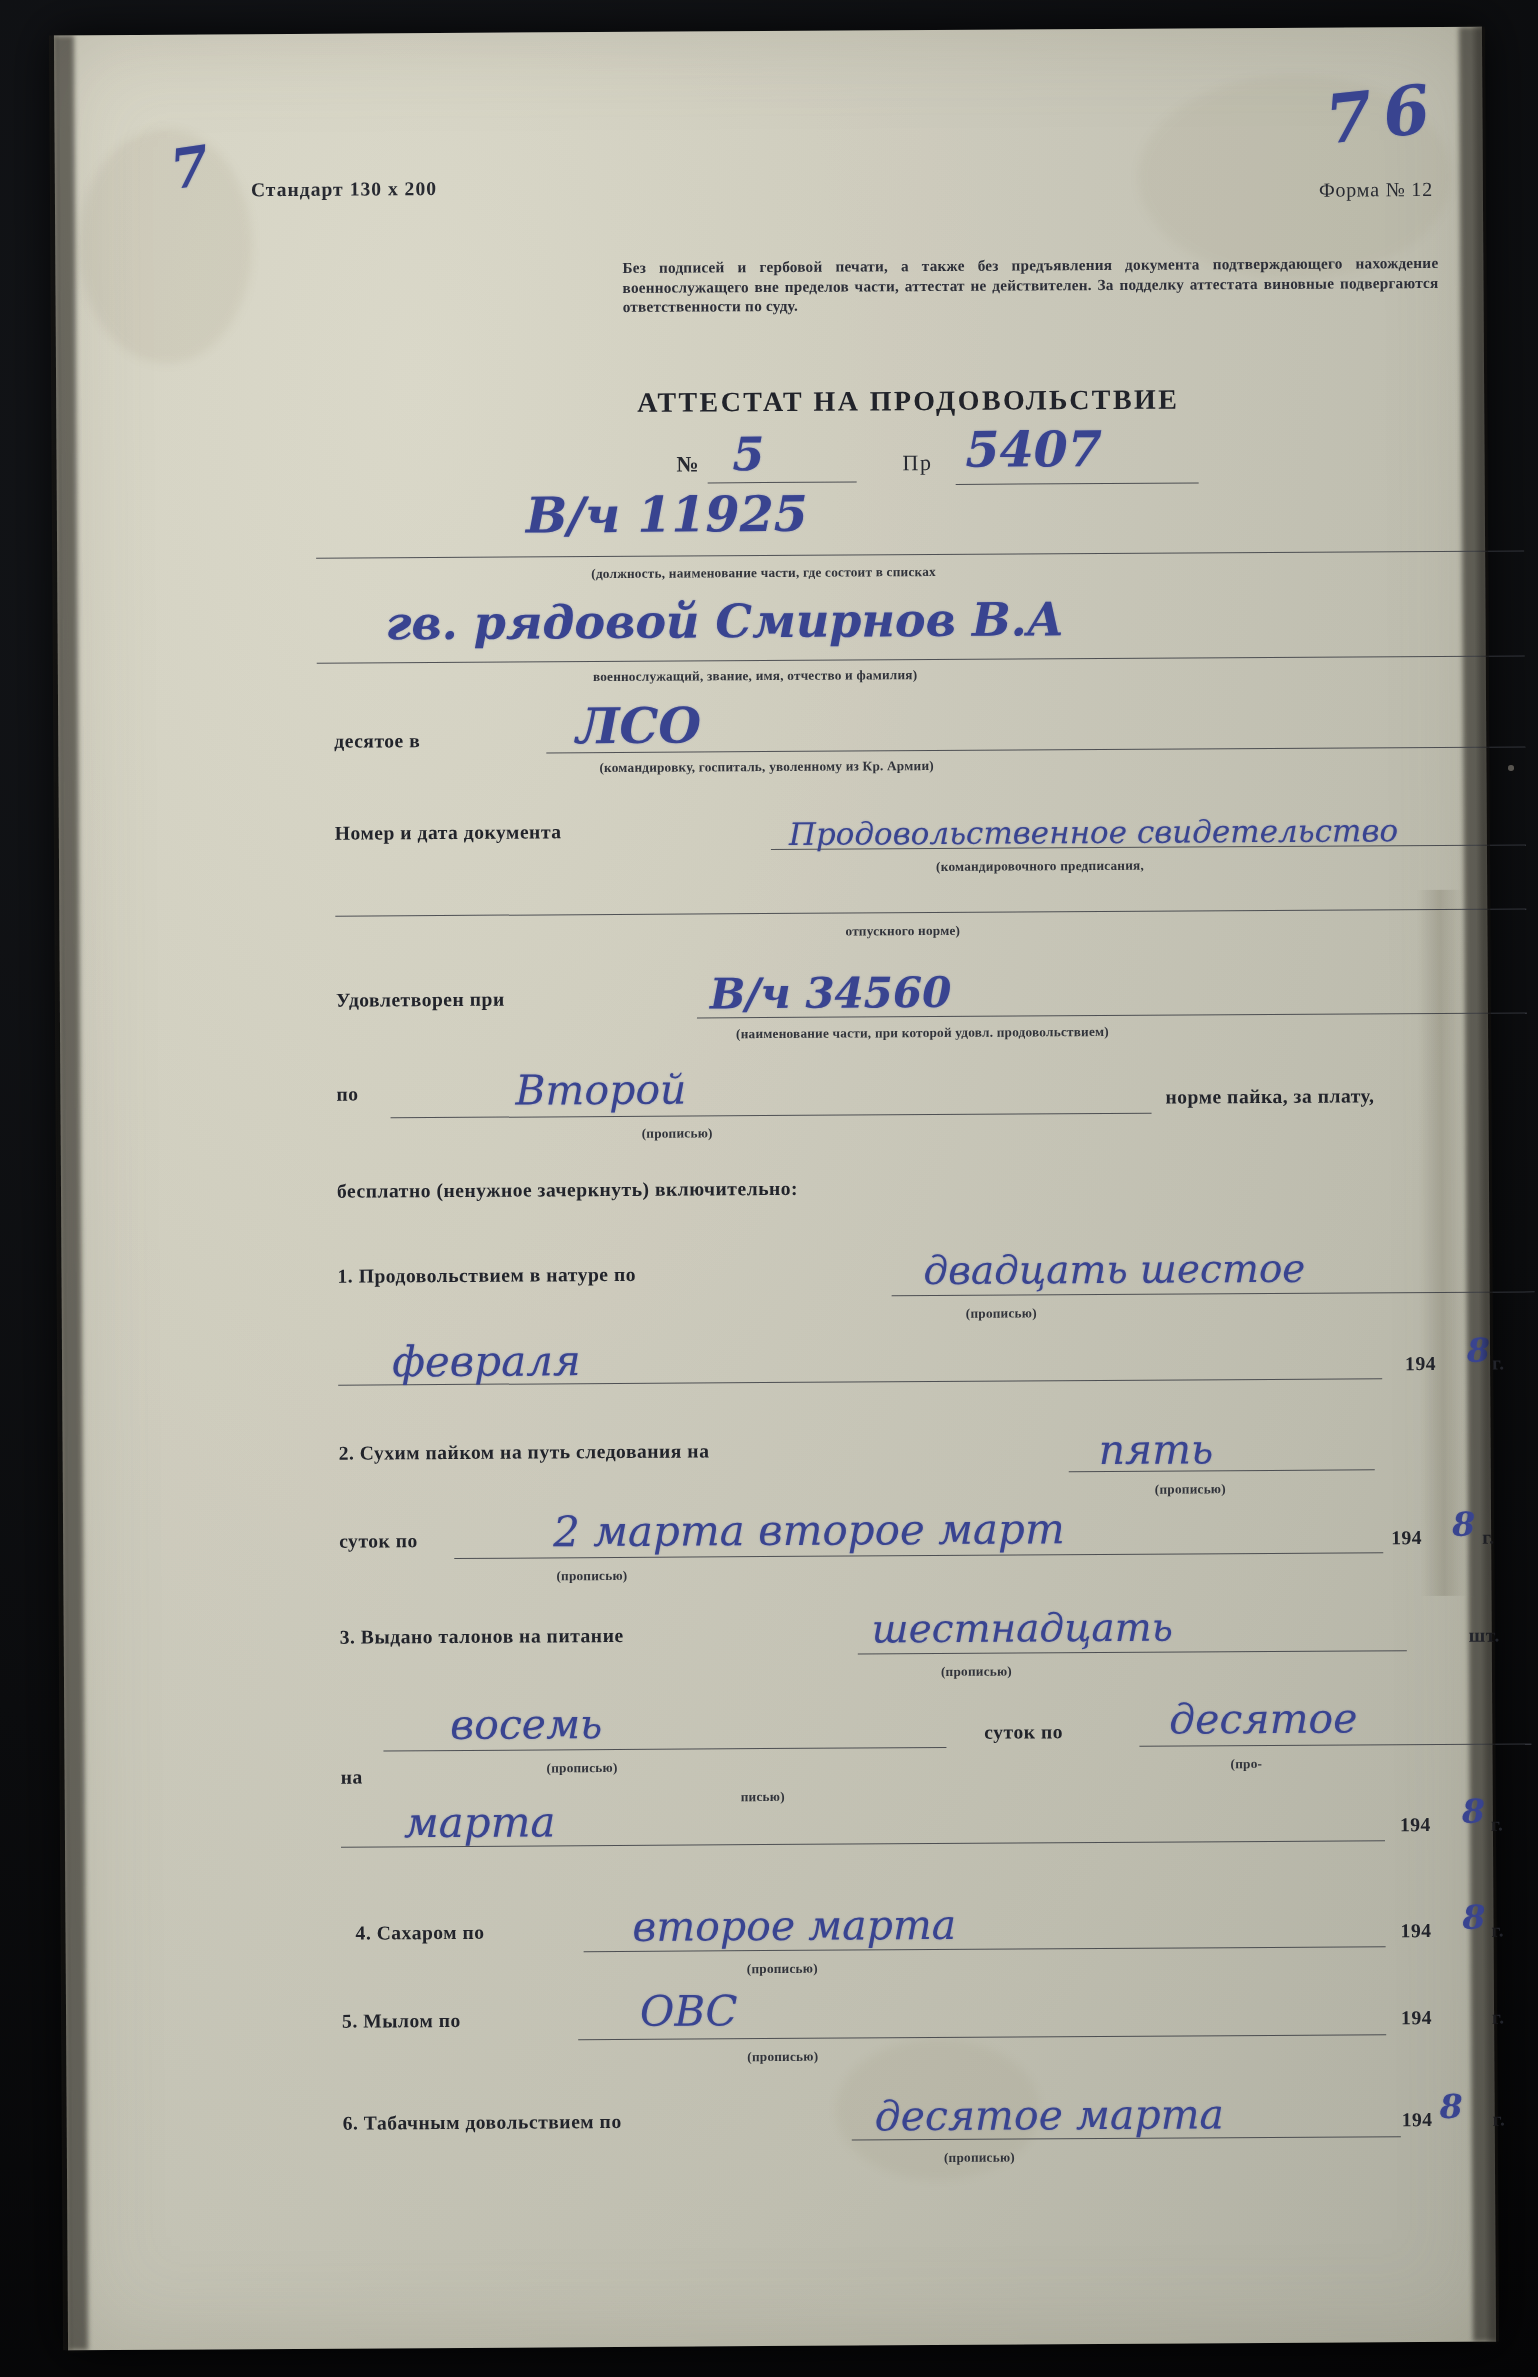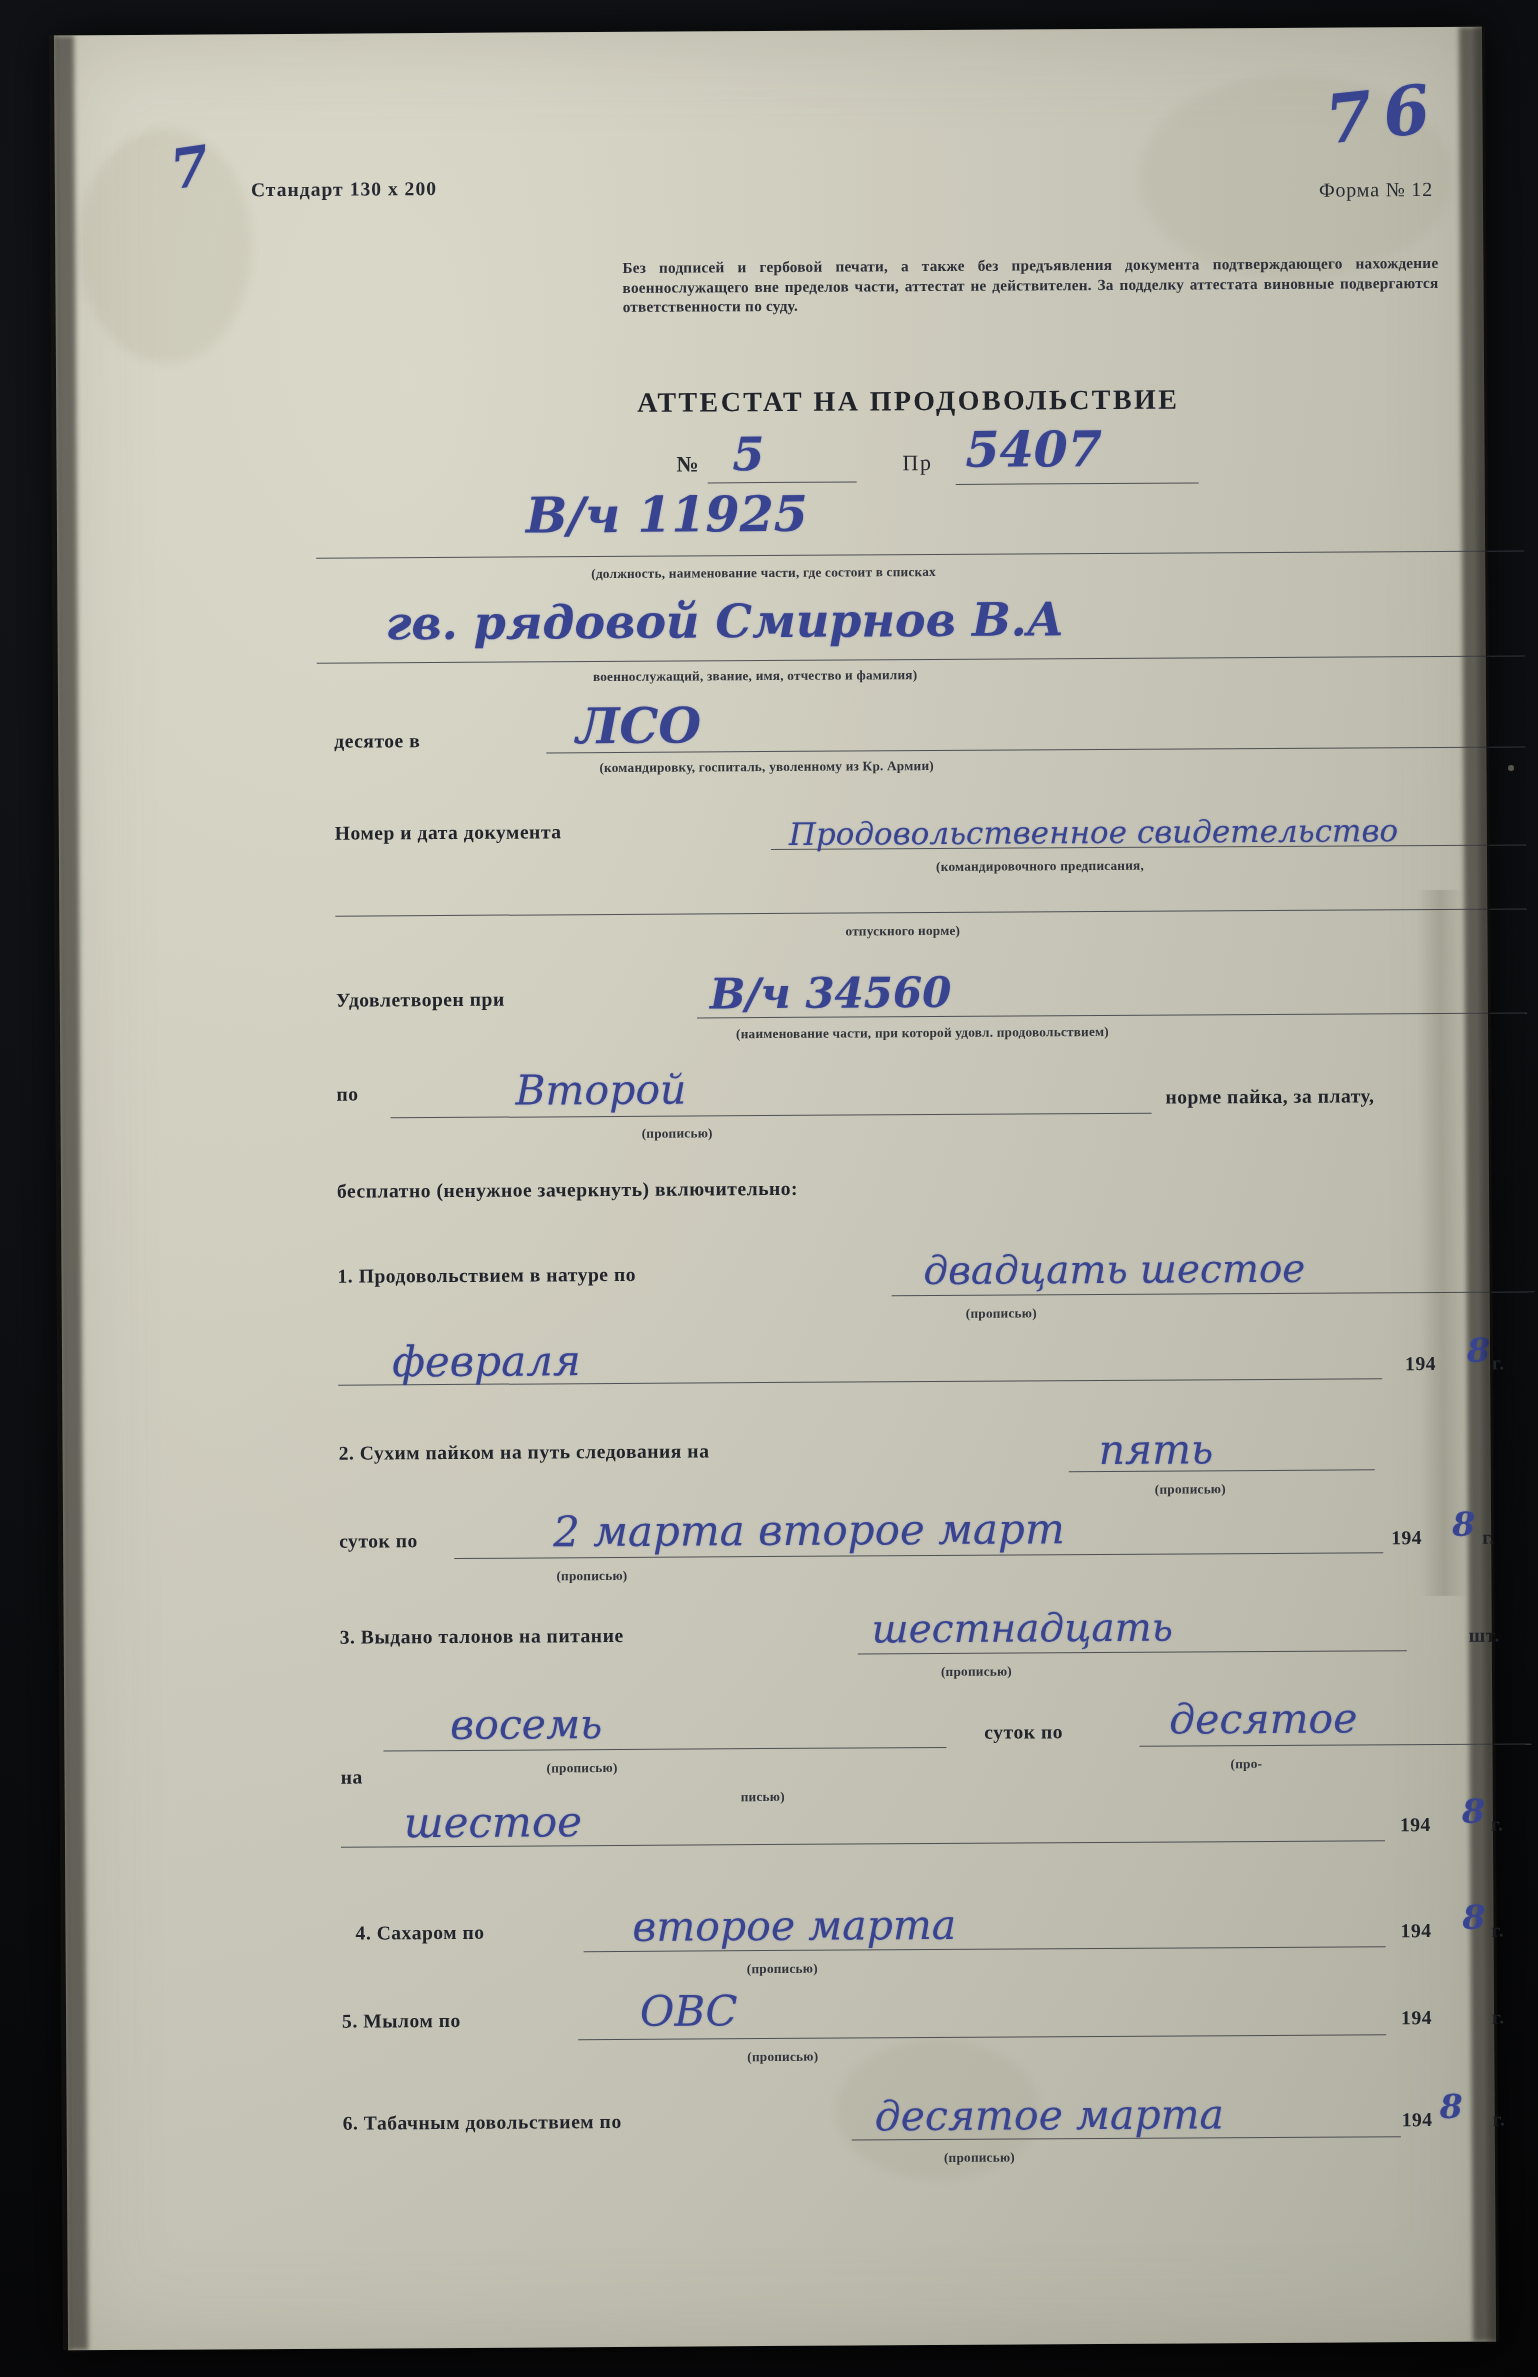--- a/index.html
+++ b/index.html
@@ -177,21 +177,21 @@
     <div class="rule" style="left:319px;top:1717px;width:563px;"></div>
     <div class="ink" style="left:386px;top:1668px;font-size:41px;">восемь</div>
     <div class="typed cap" style="left:482px;top:1728px;">(прописью)</div>
 
     <div class="typed lbl" style="left:920px;top:1692px;">суток по</div>
     <div class="rule" style="left:1075px;top:1717px;width:392px;"></div>
     <div class="ink" style="left:1105px;top:1667px;font-size:41px;">десятое</div>
     <div class="typed cap" style="left:1166px;top:1728px;">(про-</div>
 
     <div class="rule" style="left:276px;top:1813px;width:1044px;"></div>
-    <div class="ink" style="left:339px;top:1765px;font-size:42px;">шестое</div>
+    <div class="ink" style="left:339px;top:1765px;font-size:42px;">марта</div>
     <div class="typed cap" style="left:676px;top:1758px;text-align:right;">писью)</div>
     <div class="typed lbl" style="left:1335px;top:1787px;">194</div>
     <div class="ink thick" style="left:1397px;top:1765px;font-size:33px;">8</div>
     <div class="typed lbl" style="left:1426px;top:1787px;">г.</div>
 
     <div class="typed lbl" style="left:290px;top:1889px;text-align:center;">4. Сахаром по</div>
     <div class="rule" style="left:518px;top:1919px;width:802px;"></div>
     <div class="ink" style="left:567px;top:1871px;font-size:41px;">второе марта</div>
     <div class="typed cap" style="left:681px;top:1930px;">(прописью)</div>
     <div class="typed lbl" style="left:1335px;top:1893px;">194</div>

